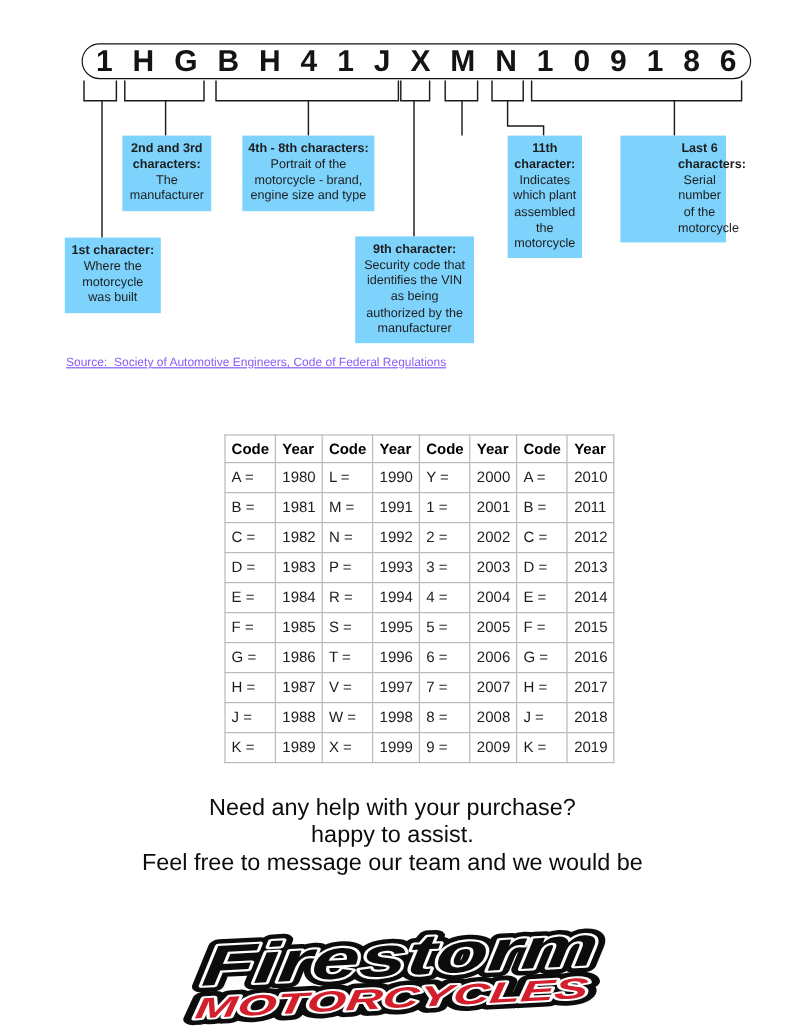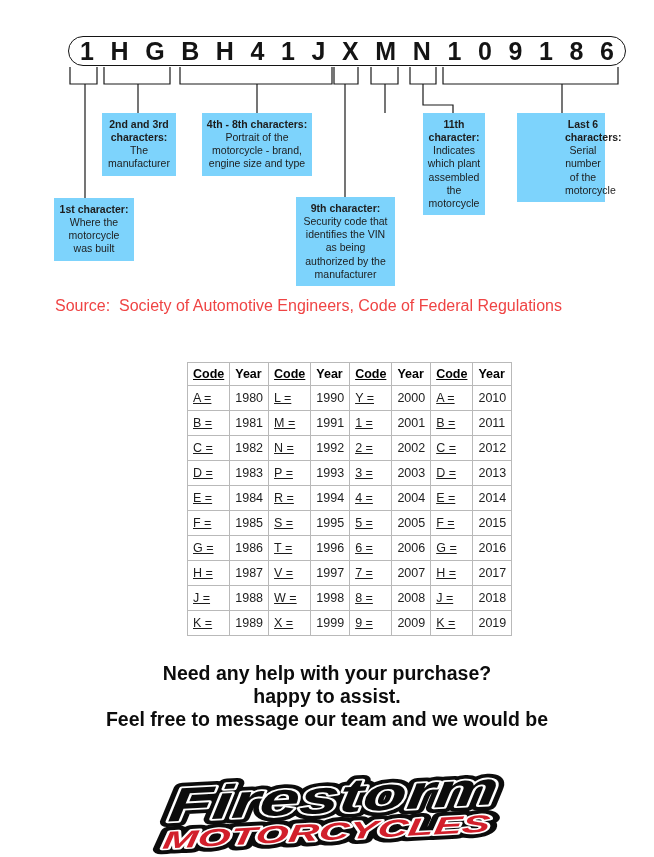--- a/index.html
+++ b/index.html
@@ -20,35 +20,35 @@
   .callout .t{display:block;font-weight:bold;}
   .callout .d{display:block;}
   .box-first{left:54px;top:198px;width:80px;}
   .box-second-third{left:102px;top:113px;width:74px;}
   .box-fourth-eighth{left:202px;top:113px;width:110px;}
   .box-ninth{left:296px;top:197px;width:99px;}
   .box-tenth{left:354px;top:113px;width:60px;}
   .box-eleventh{left:423px;top:113px;width:62px;}
   .box-last6{left:517px;top:113px;width:88px;padding-left:48px;}
 
-  .source{position:absolute;left:55px;top:297px;font-size:16px;color:#ef4444;white-space:pre;}
+  .source{position:absolute;left:55px;top:297px;font-size:10px;color:#8b5cf6;white-space:pre;text-decoration:underline;}
 
   
   .year-table{position:absolute;left:187px;top:362px;border-collapse:collapse;
               font-size:12.5px;color:#1c1c1c;}
   .year-table th,.year-table td{border:1px solid #b9b9b9;padding:3px 5px;
               text-align:left;white-space:nowrap;}
   .year-table th{font-weight:bold;color:#000;height:16px;}
   .year-table td{height:18px;}
-  .year-table .c{min-width:30px;text-decoration:underline;}
+  .year-table .c{min-width:30px;}
   .year-table .y{min-width:27px;}
 
   
   .help{position:absolute;left:0;top:662px;width:654px;text-align:center;
-        font-weight:bold;font-size:19.5px;line-height:23px;color:#0c0c0c;}
+        font-weight:normal;font-size:19.5px;line-height:23px;color:#0c0c0c;}
 
   
   .logo-wrap{position:absolute;left:0;top:766px;width:654px;text-align:center;}
   .logo-wrap svg{transform:rotate(-3deg);}
   .logo-main{font-family:"Liberation Sans",sans-serif;font-weight:bold;font-style:italic;
              font-size:47px;}
   .logo-sub{font-family:"Liberation Sans",sans-serif;font-weight:bold;font-style:italic;
             font-size:24px;}
 </style>
 </head>

